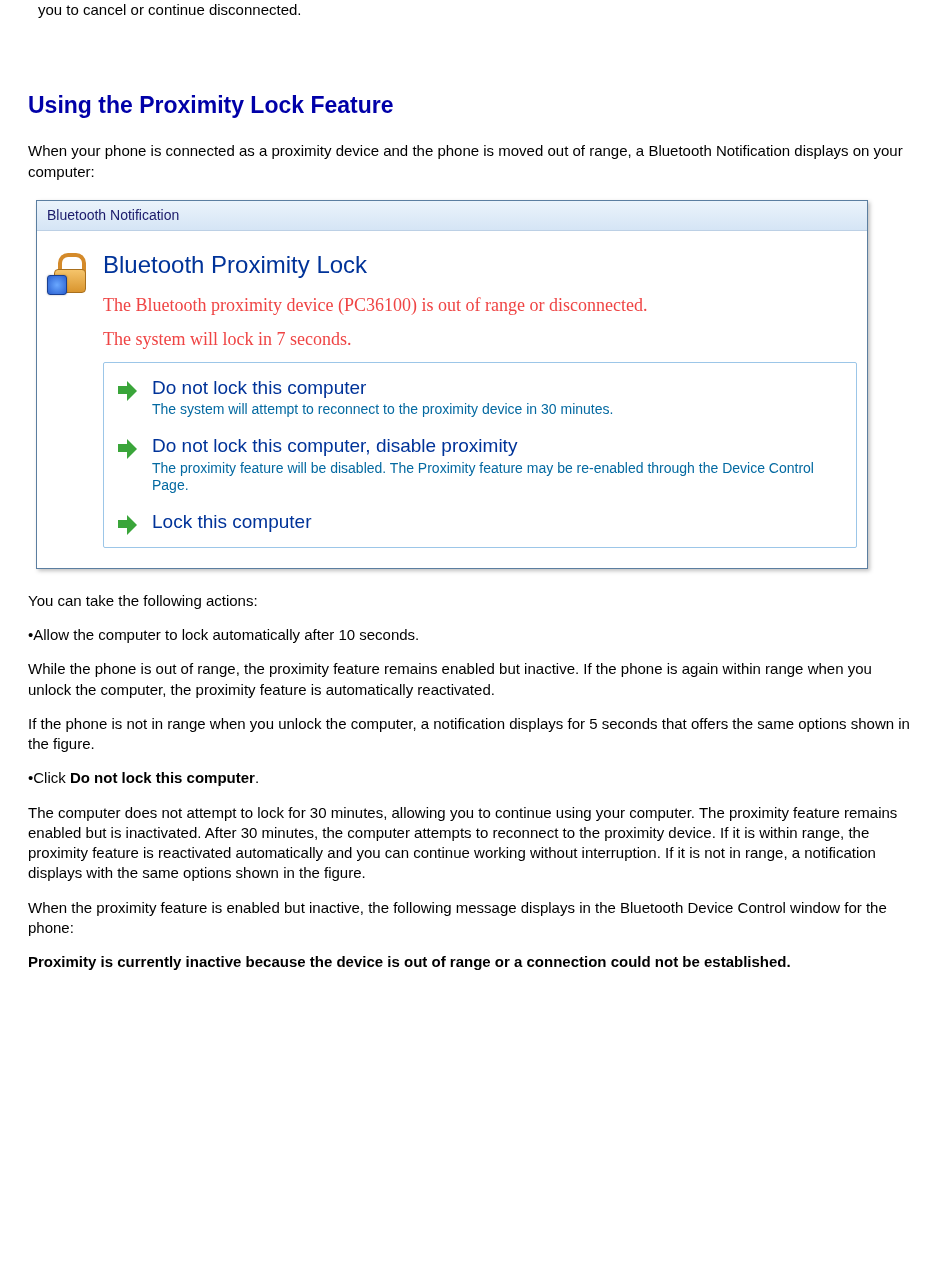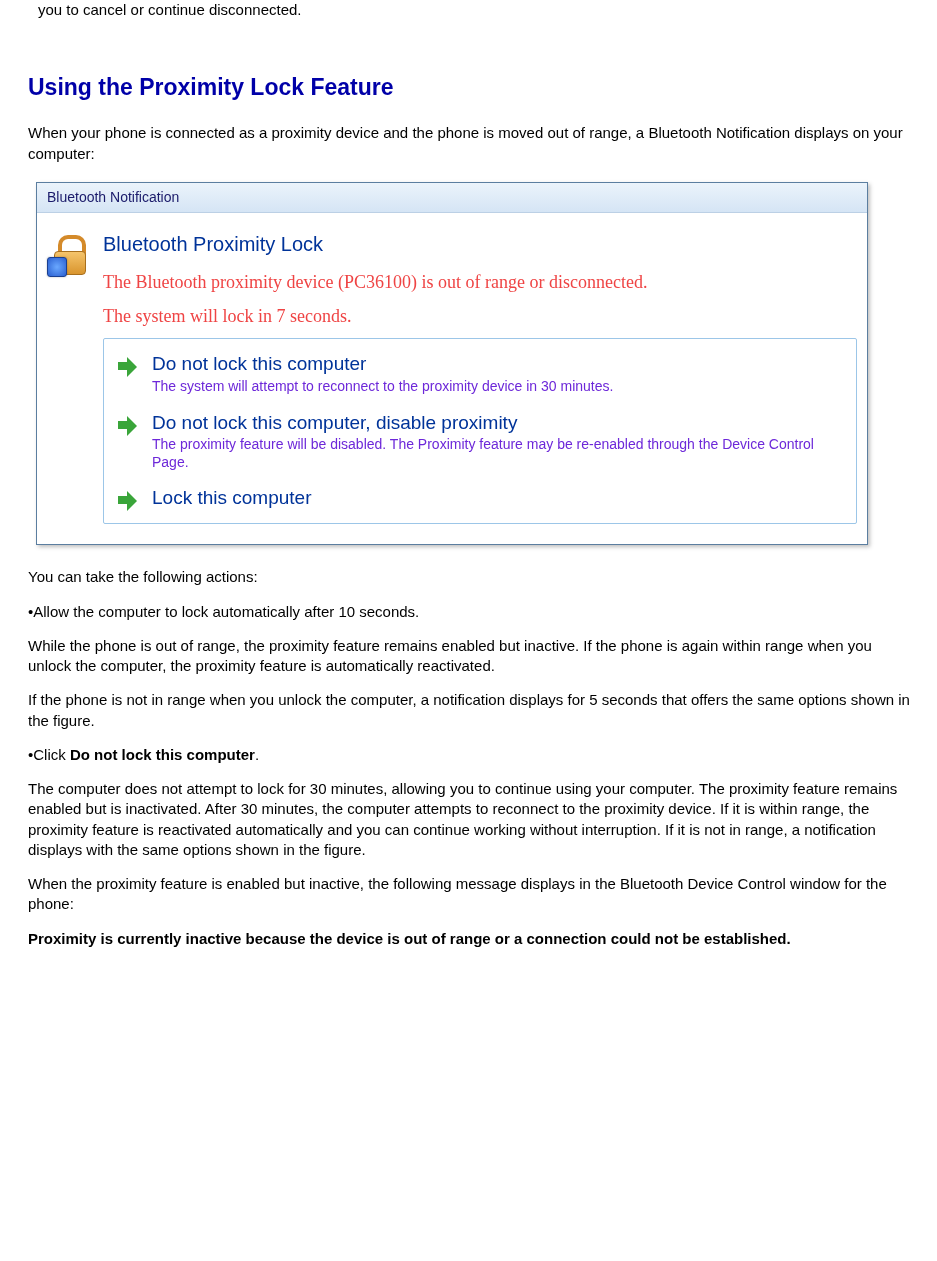--- a/index.html
+++ b/index.html
@@ -9,21 +9,21 @@
     margin: 0;
     padding: 0 20px 40px 28px;
     width: 937px;
     box-sizing: border-box;
     line-height: 1.35;
   }
   .heading {
     color: #0000a8;
     font-weight: bold;
     font-size: 23px;
-    margin-top: 52px;
+    margin-top: 70px;
     margin-bottom: 20px;
   }
   p { margin: 14px 0; }
   .bold { font-weight: bold; }
 
   
   .dialog {
     width: 830px;
     margin: 18px 0 22px 8px;
     border: 1px solid #5b7ea0;
@@ -66,21 +66,21 @@
   .lock-icon .bt {
     position:absolute; left:-6px; bottom:-2px;
     width:18px; height:18px;
     background: radial-gradient(#6aa8ff,#2a5fd0);
     border:1px solid #1a3f90; border-radius:3px;
     box-shadow:0 0 2px rgba(0,0,0,.3);
   }
   .content-col { flex: 1; }
   .dlg-title {
     color: #003399;
-    font-size: 20px;
+    font-size: 24px;
     margin: 0 0 12px 0;
   }
   .dlg-text {
     color: #ef4444;
     font-size: 18px;
     margin: 8px 0 10px 0;
     font-family: Liberation Serif, serif;
   }
   .options {
     background: #fff;
@@ -112,21 +112,21 @@
     border-top:10px solid transparent;
     border-bottom:10px solid transparent;
     border-left:10px solid #3aa53a;
   }
   .opt-main {
     color: #003399;
     font-size: 19px;
     line-height: 1.2;
   }
   .opt-sub {
-    color: #6d28d9;
+    color: #0369a1;
     font-size: 14px;
     margin-top: 2px;
     line-height: 1.25;
   }
 </style>
 </head>
 <body>
 
 <p style="margin-top:0; padding-top:0; padding-left:10px;">you to cancel or continue disconnected.</p>
 

